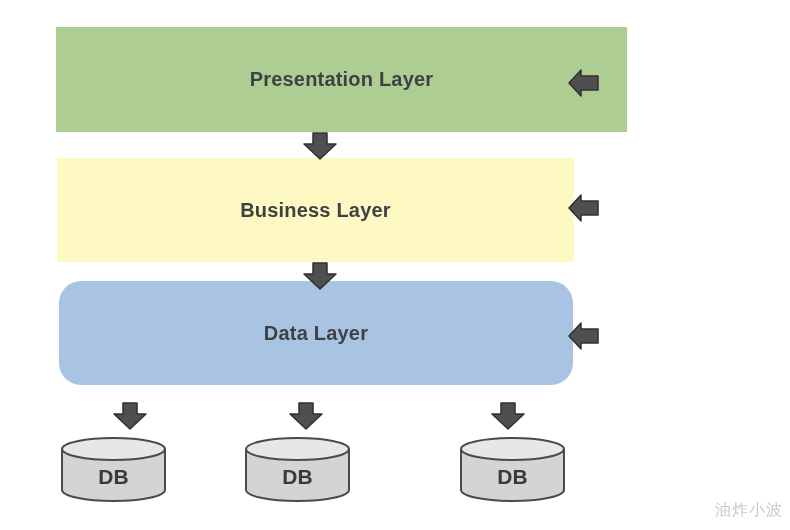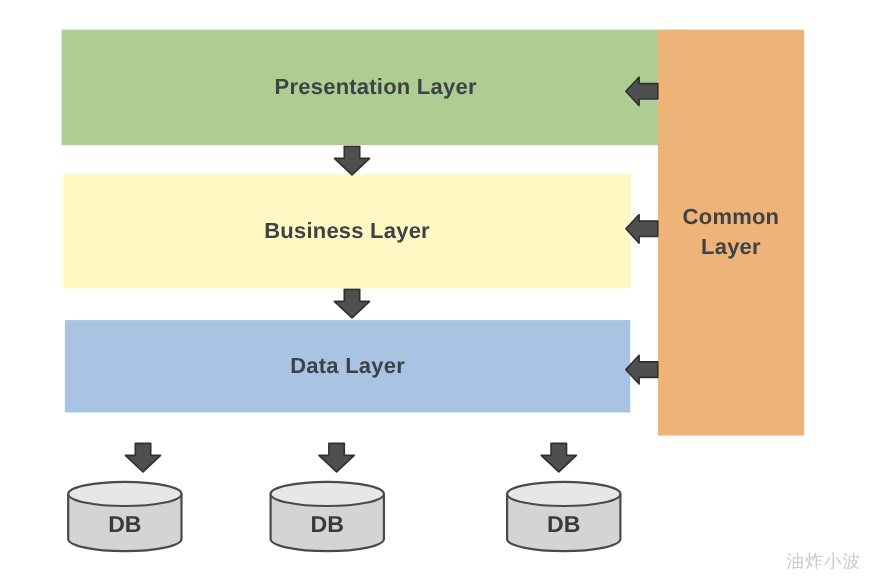--- a/index.html
+++ b/index.html
@@ -16,21 +16,21 @@
     display: flex;
     align-items: center;
     justify-content: center;
     font-size: 20px;
     font-weight: 600;
     color: #3f4245;
     letter-spacing: 0.2px;
   }
   .box-presentation { left: 56px;  top: 27px;  width: 571px; height: 105px; background: #aecd92; }
   .box-business     { left: 57px;  top: 158px; width: 517px; height: 104px; background: #f8d876; }
-  .box-data         { left: 59px;  top: 291px; width: 514px; height: 84px; background: #a9c3e2; }
+  .box-data         { left: 59px;  top: 281px; width: 514px; height: 104px; background: #a9c3e2; border-radius: 22px; }
   .box-common {
     left: 598px; top: 27px; width: 133px; height: 369px; background: #eeb377;
     text-align: center; line-height: 27px;
   }
   .arrow { position: absolute; }
   .arrow svg { display: block; }
   .arrow polygon { fill: #4f4f4f; stroke: #303030; stroke-width: 1.5; stroke-linejoin: round; }
   .arr-down-1 { left: 303px; top: 132px; }
   .arr-down-2 { left: 303px; top: 262px; }
   .arr-left-1 { left: 568px; top: 69px; }
@@ -68,26 +68,20 @@
   </div>
 
   <div class="layer-box box-business" style="background-color: #fef9c3;">
     <span>Business Layer</span>
   </div>
 
   <div class="layer-box box-data" style="background-color: rgb(169, 195, 226);">
     <span>Data Layer</span>
   </div>
 
-  <div class="layer-box box-common" style="background-color: rgb(238, 179, 119);">
-    <span>
-      <span>Common</span><br>
-      <span>Layer</span>
-    </span>
-  </div>
 
   <div class="arrow arr-down-1">
     <svg width="34" height="28" viewBox="0 0 34 28">
         <polygon points="10,1 24,1 24,12 33,12 17,27 1,12 10,12"></polygon>
       </svg>
   </div>
   <div class="arrow arr-down-2">
     <svg width="34" height="28" viewBox="0 0 34 28">
         <polygon points="10,1 24,1 24,12 33,12 17,27 1,12 10,12"></polygon>
       </svg>

